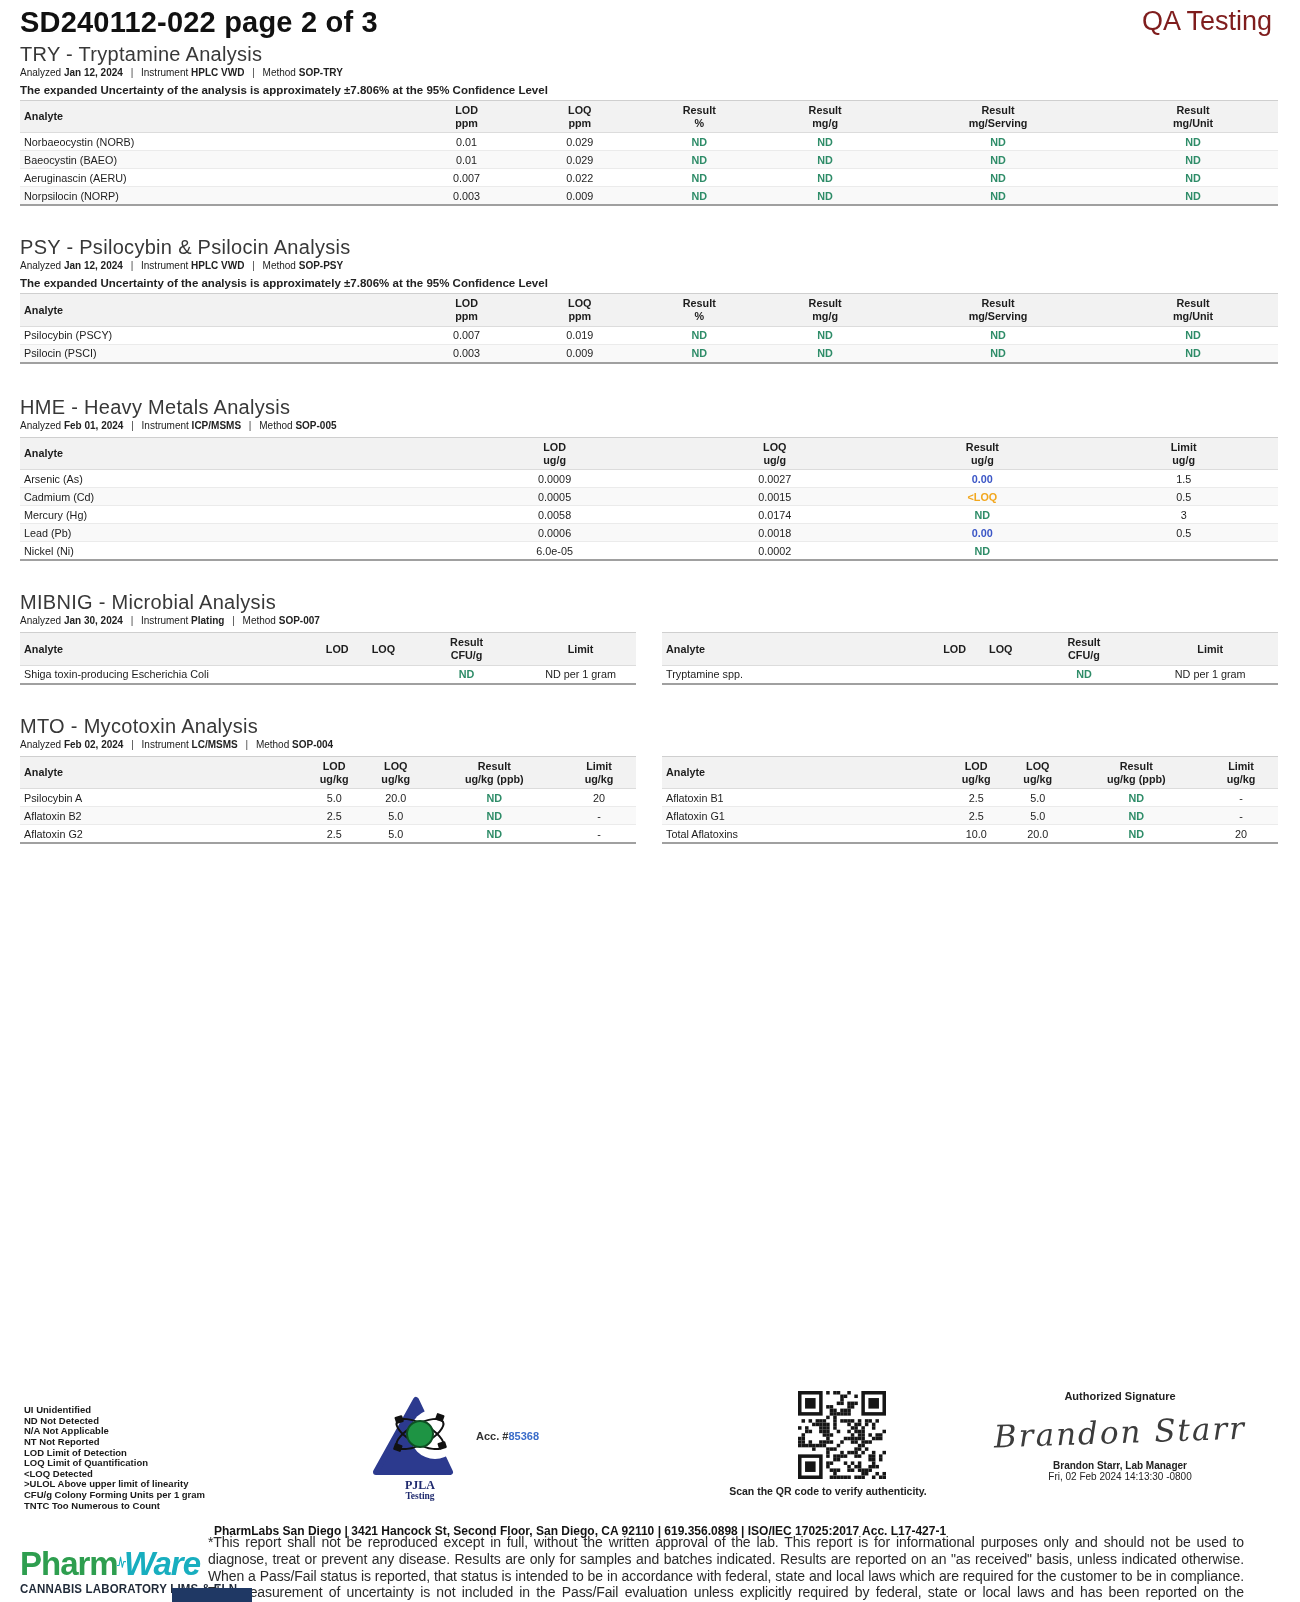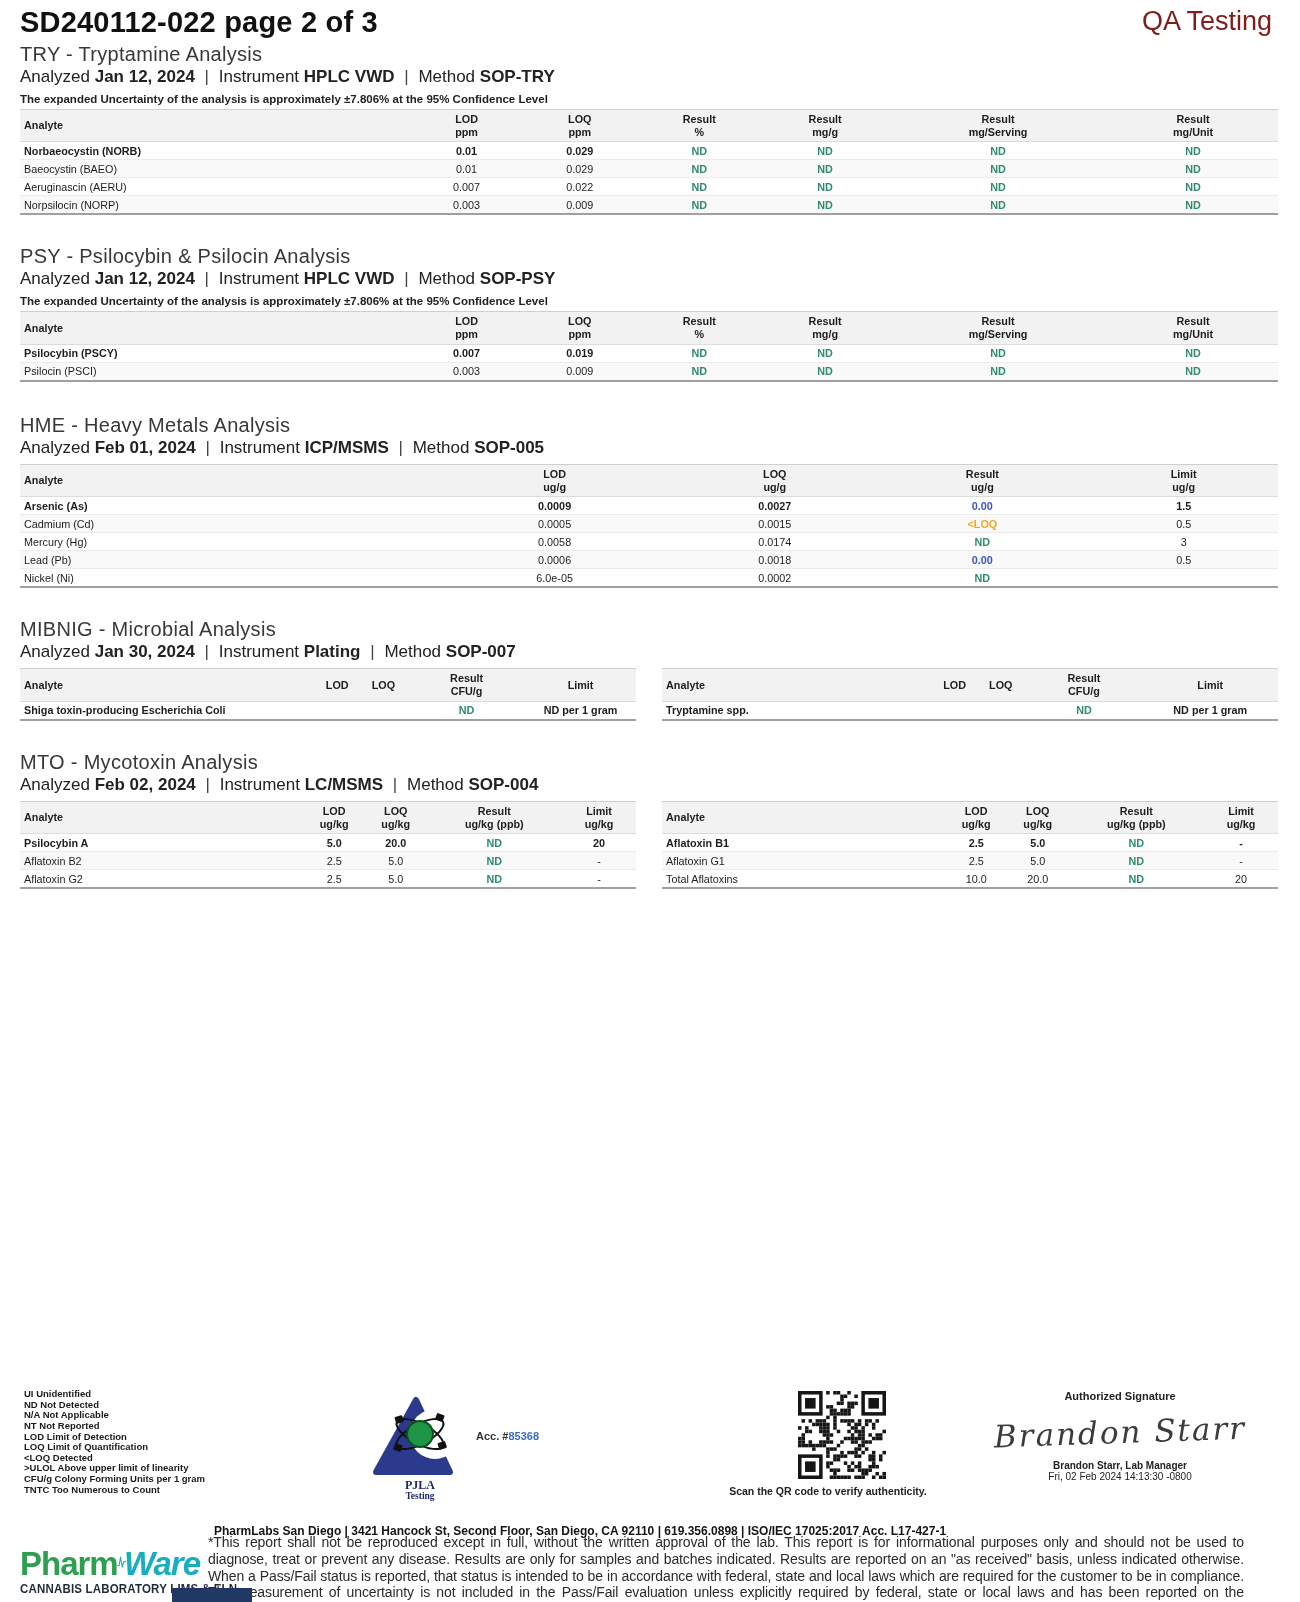--- a/index.html
+++ b/index.html
@@ -6,44 +6,44 @@
   html,body { background:#ffffff; }
   body { font-family:"Liberation Sans", sans-serif; color:#1c1c1c; }
   .page { position:relative; width:1300px; height:1602px; background:#fff; overflow:hidden; padding:6px 22px 0 20px; }
 
   .topbar { display:flex; justify-content:space-between; align-items:flex-start; }
   .doc-title { font-size:29px; font-weight:600; letter-spacing:0.2px; color:#111; }
   .doc-right { font-size:27px; font-weight:400; color:#7f1d1d; padding-right:6px; }
 
   .sec { margin-top:10px; }
   .sec h2 { font-size:20px; font-weight:500; color:#383838; letter-spacing:0.3px; line-height:1.15; }
-  .meta { font-size:17px; color:#222; margin-top:1px; }
+  .meta { font-size:10px; color:#222; margin-top:1px; }
   .meta .ml { font-weight:500; }
   .meta .mv { font-weight:700; }
   .meta .msep { margin:0 5px; color:#444; }
   .unc { font-size:11.5px; font-weight:600; color:#222; margin-top:6px; margin-bottom:4px; }
 
   table.data { width:100%; border-collapse:collapse; font-size:10.8px; color:#1d1d1d; margin-top:4px; border-bottom:2px solid #a0a0a0; }
   table.data thead th { background:#f2f2f2; font-weight:700; text-align:center; vertical-align:middle; padding:3px 4px; line-height:1.18; border-top:1px solid #cfcfcf; border-bottom:1px solid #dcdcdc; }
   table.data thead th.al, table.data td.al { text-align:left; padding-left:4px; }
   table.data td { text-align:center; padding:2.5px 4px; border-top:1px solid #ebebeb; }
-  table.data tbody tr:first-child td { border-top:none;font-weight:bold; }
+  table.data tbody tr:first-child td { border-top:none; }
   table.data tbody tr:nth-child(even) td { background:#f9f9f9; }
 
   .v-nd  { color:#2E8C68; font-weight:700; }
   .v-num { color:#3A55C6; font-weight:700; }
   .v-loq { color:#F2A71E; font-weight:700; }
 
   .duo { display:flex; gap:26px; margin-top:4px; }
   .duo .half { flex:1; }
   .duo table.data { margin-top:0; }
 
   
   .footer { position:absolute; left:0; top:1386px; width:1300px; height:216px; }
-  .legend { position:absolute; left:24px; top:3px; font-size:9.5px; font-weight:600; line-height:1.12; color:#1a1a1a; }
+  .legend { position:absolute; left:24px; top:19px; font-size:9.5px; font-weight:600; line-height:1.12; color:#1a1a1a; }
   .legend div { white-space:nowrap; }
 
   .pjla { position:absolute; left:368px; top:6px; width:200px; }
   .pjla .acc { position:absolute; left:108px; top:38px; font-size:11px; font-weight:700; color:#333; white-space:nowrap; }
   .pjla .acc .num { color:#3A6CC9; }
   .pjla .pjla-name { position:absolute; left:12px; top:86px; width:80px; text-align:center; font-family:"Liberation Serif", serif; font-weight:700; font-size:12px; color:#1f2a6e; }
   .pjla .pjla-sub  { position:absolute; left:12px; top:99px; width:80px; text-align:center; font-family:"Liberation Serif", serif; font-weight:700; font-size:9.5px; color:#1f2a6e; }
 
   .qr-wrap { position:absolute; left:752px; top:5px; width:180px; text-align:center; }
   .qr-box { display:inline-block; width:88px; height:88px; }

